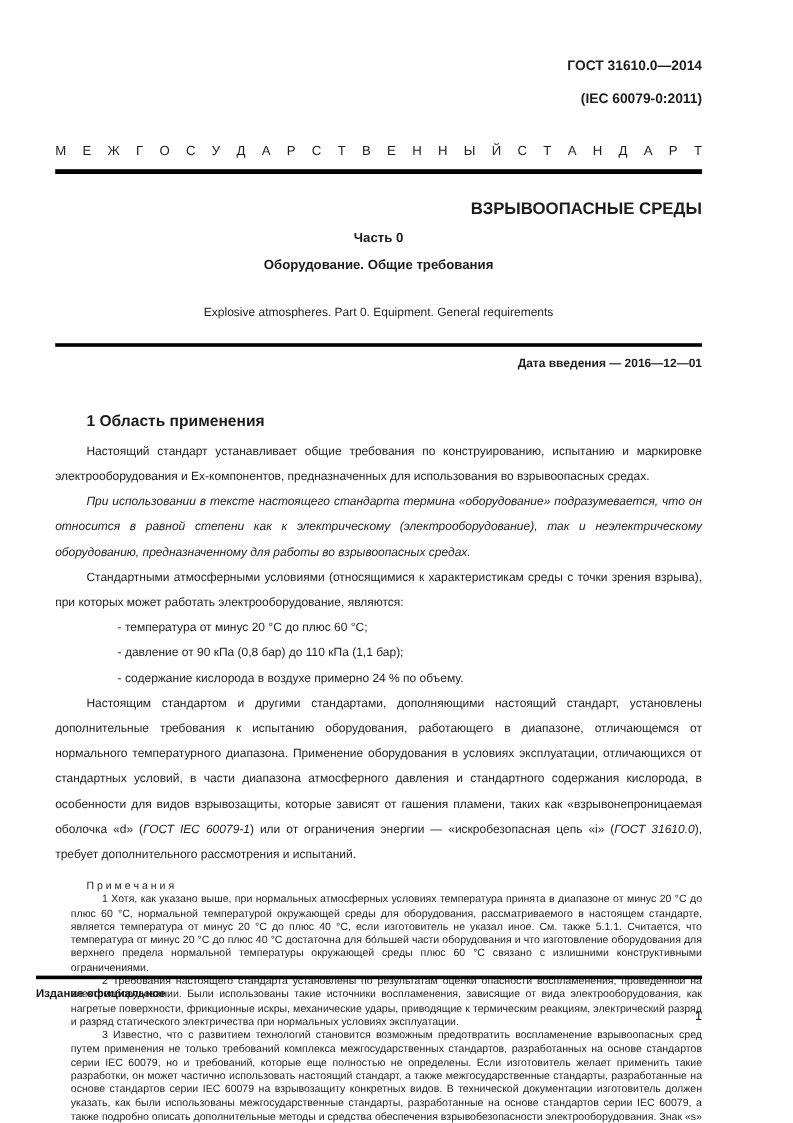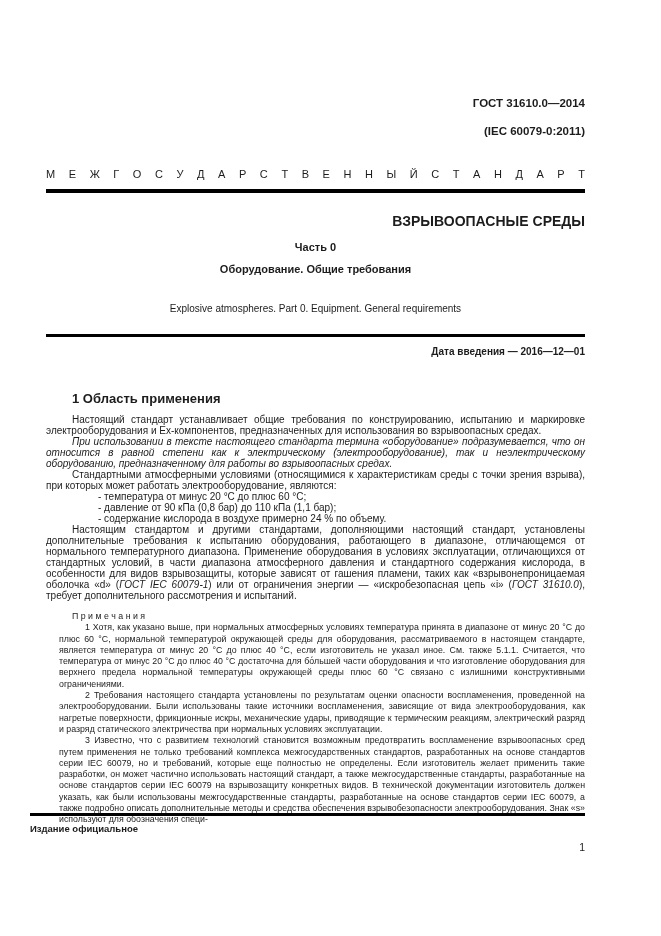--- a/index.html
+++ b/index.html
@@ -7,21 +7,21 @@
   body {
     width: 661px; height: 936px;
     font-family: "Liberation Sans", "DejaVu Sans", sans-serif;
     color: #1c1c1c;
     -webkit-font-smoothing: antialiased;
   }
   .page {
     position: relative;
     width: 661px; height: 680px;
     background: #ffffff;
-    padding: 82px 76px 0 46px;
+    padding: 34px 76px 0 46px;
   }
   
   .doc-codes {
     text-align: right;
     font-weight: bold;
     font-size: 11.5px;
     line-height: 14px;
     white-space: pre-line;
   }
   .standard-type {
@@ -56,21 +56,21 @@
   
   .section-heading {
     margin-top: 34px;
     padding-left: 26px;
     font-weight: bold;
     font-size: 13px;
   }
   .body-text {
     margin-top: 8px;
     font-size: 10px;
-    line-height: 11px;
+    line-height: 21px;
     text-align: justify;
   }
   .body-text p { text-indent: 26px; }
   .list-item { padding-left: 26px; text-indent: 0; text-align: left; }
   .italic { font-style: italic; }
   
   .notes {
     margin-top: 10px;
     font-size: 8.8px;
     line-height: 11.3px;

